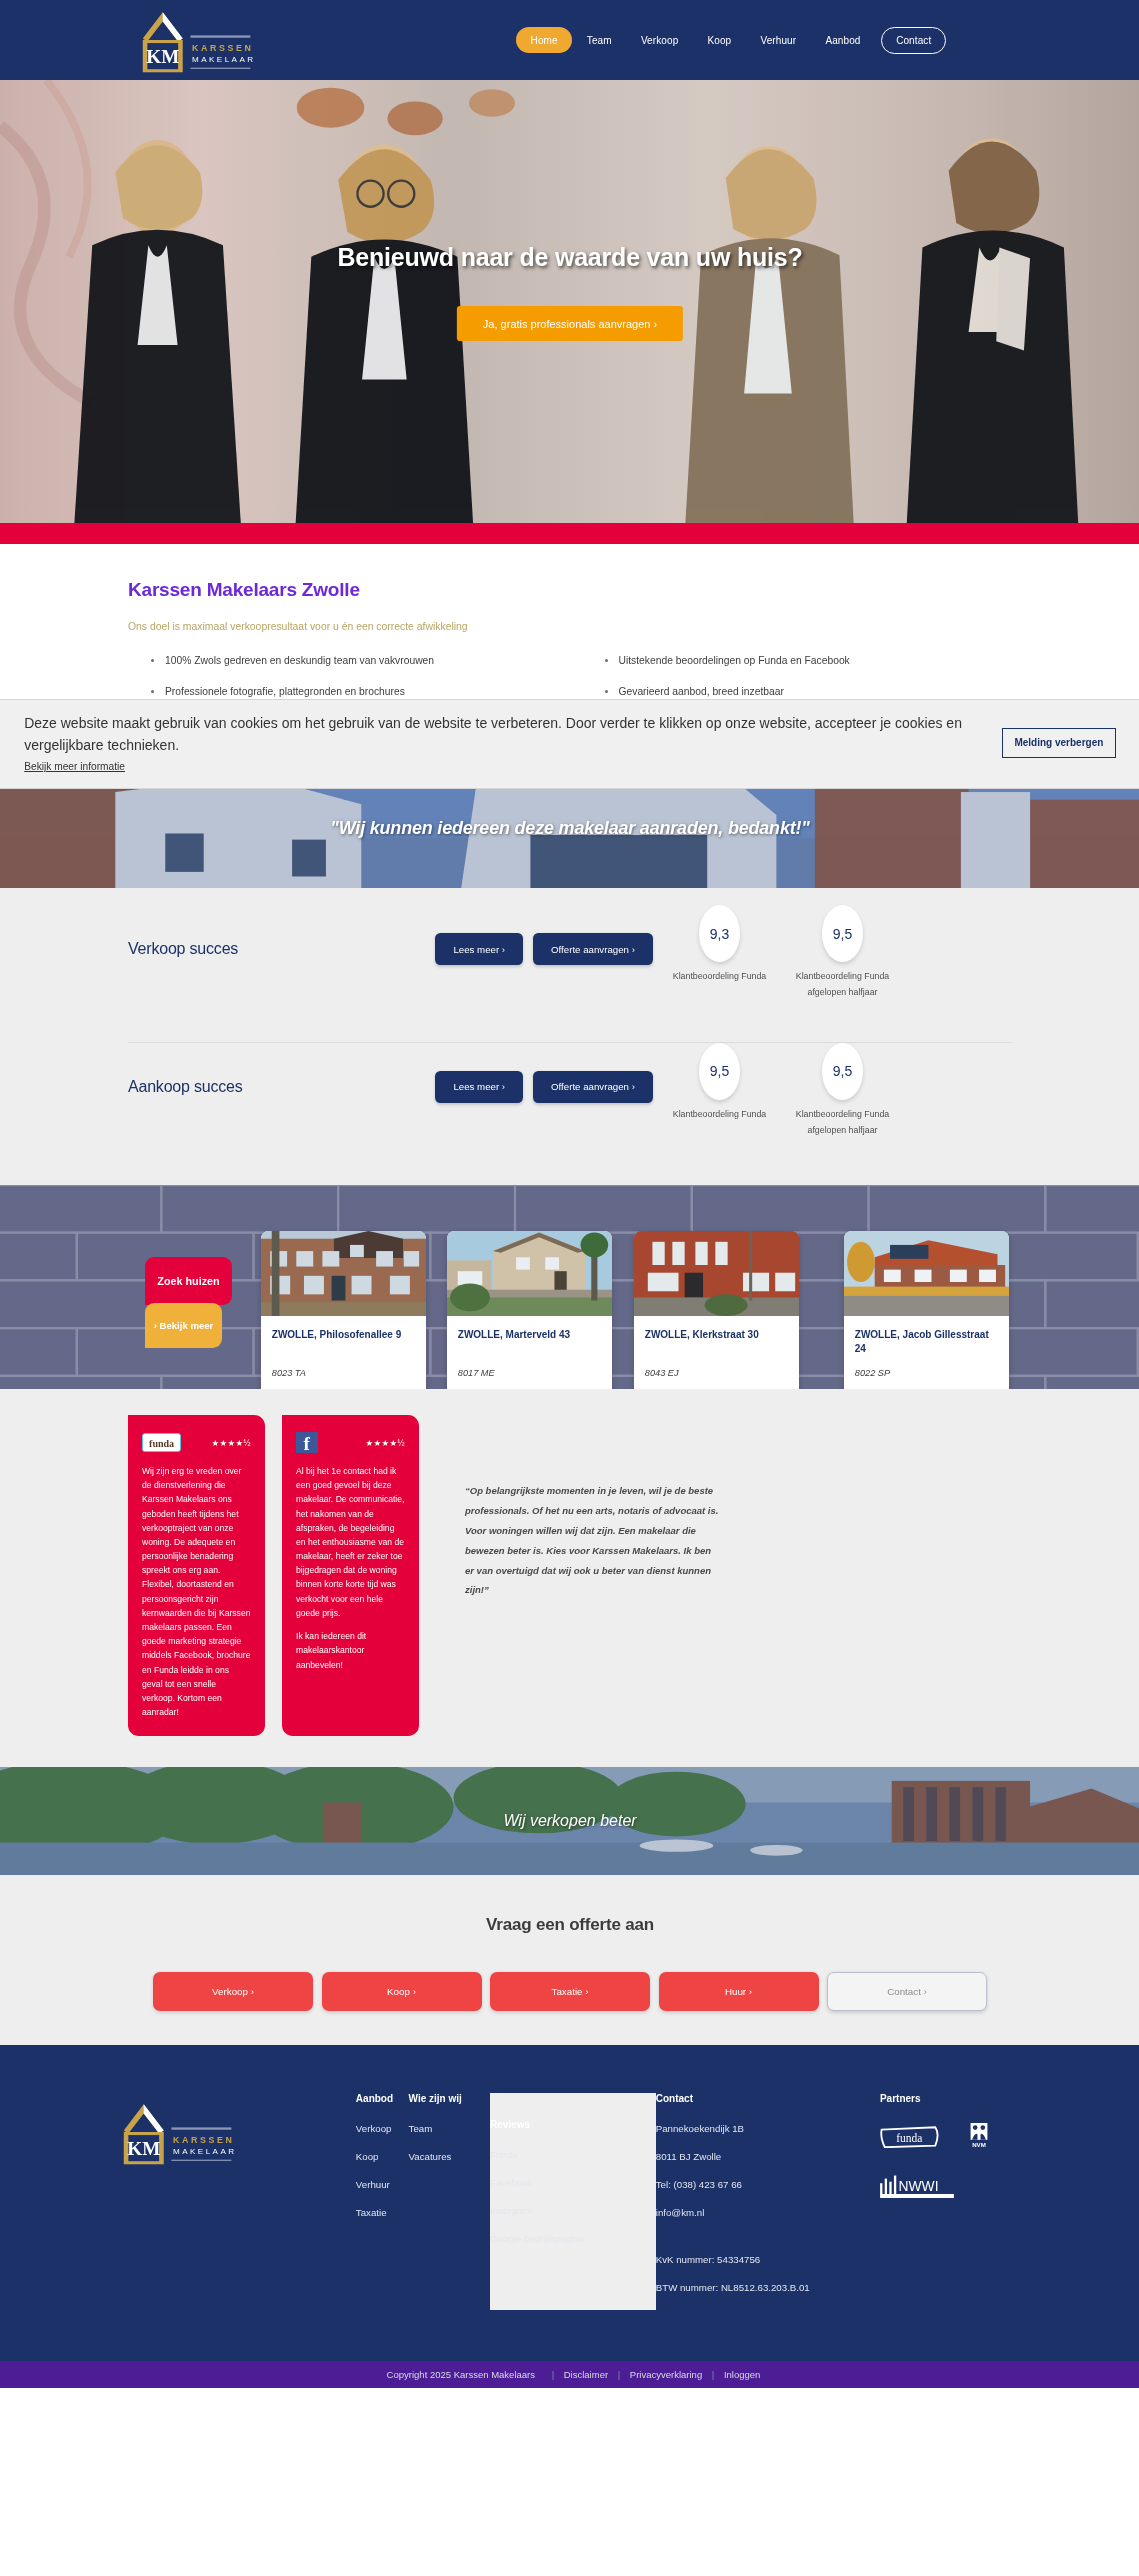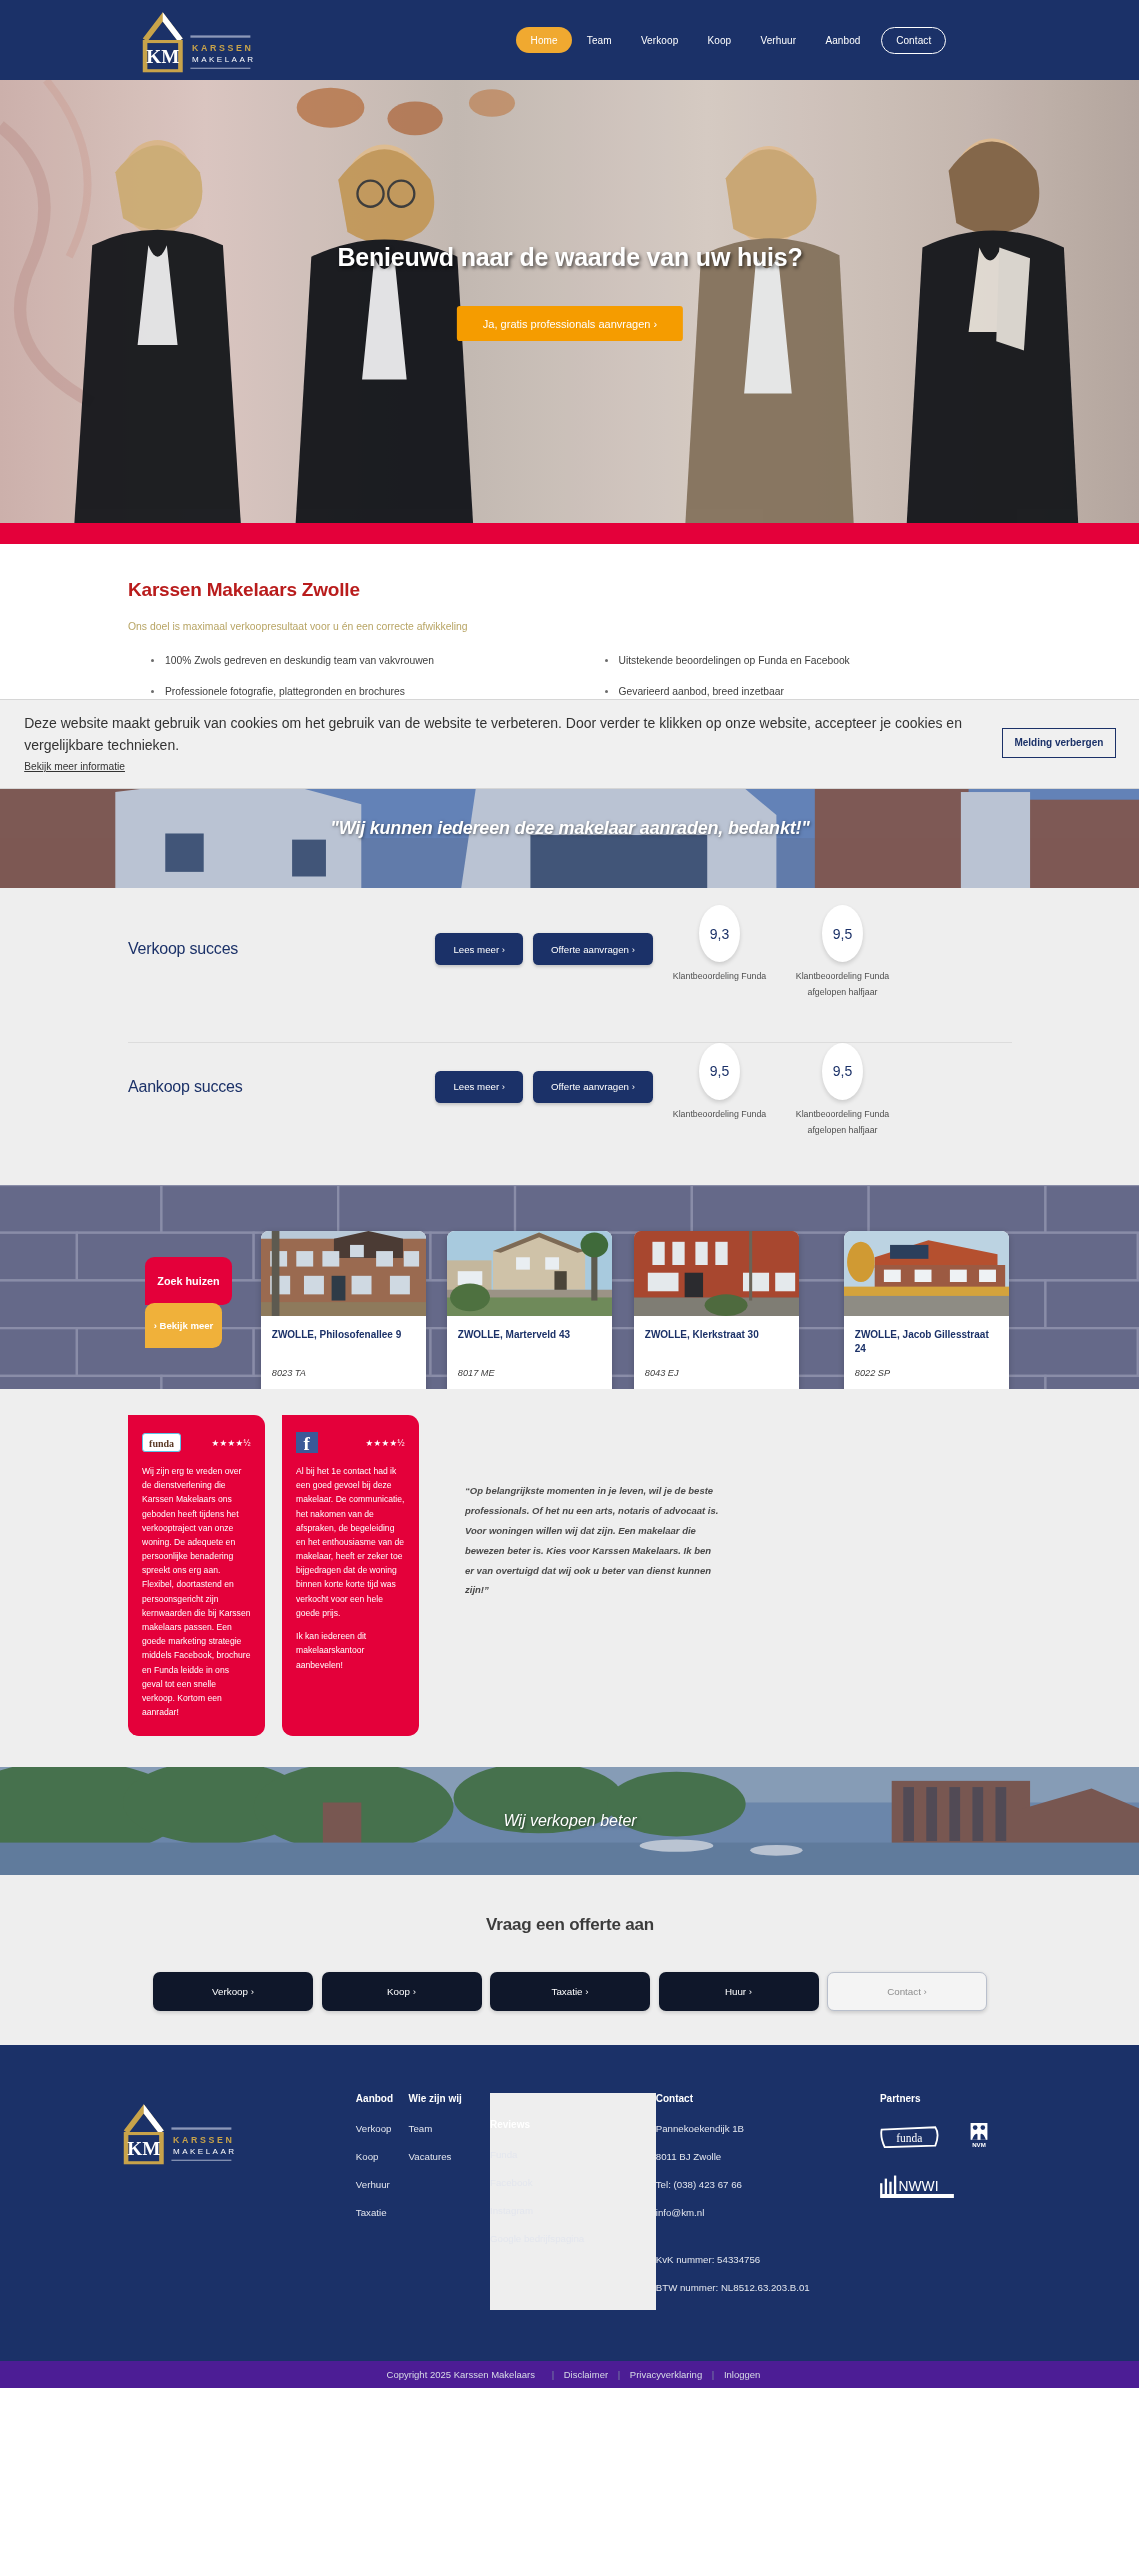--- a/index.html
+++ b/index.html
@@ -77,21 +77,21 @@
     font-family: "Liberation Sans", sans-serif;
     cursor: pointer;
     white-space: nowrap;
   }
   .hero-redbar { position:absolute; left:0; right:0; bottom:0; height: 21.5px; background:#e4003a; }
 
   
   .intro { background:#ffffff; padding: 35px 0 40px 0; }
   .container { width: 884px; margin: 0 auto; }
   .intro h2 {
-    color: #b91c1c;
+    color: #6d28d9;
     font-size: 19px;
     font-weight: bold;
     letter-spacing: -0.2px;
     margin-bottom: 20px;
   }
   .intro .sub {
     color: #b8a565;
     font-size: 10.4px;
     margin-bottom: 21.5px;
   }
@@ -234,21 +234,21 @@
   .sell-banner .stext {
     position:relative; color:#ffffff; font-size: 16px; font-style:italic;
     text-shadow: 0.8px 0.8px 3.1px rgba(0,0,0,0.5);
   }
 
   
   .offerte { background:#eeeeee; padding: 40px 0 34px 0; text-align:center; }
   .offerte h3 { color:#3c3c3c; font-size: 17px; font-weight:bold; letter-spacing:-0.2px;}
   .offerte-btns { display:flex; justify-content:center; gap: 8.5px; margin-top: 37px; }
   .ob {
-    width: 160px; padding: 13px 0; border-radius: 7px; background:#0f172a; color:#fff;
+    width: 160px; padding: 13px 0; border-radius: 7px; background:#ef4444; color:#fff;
     font-size: 9.8px; border:none; cursor:pointer; font-family:"Liberation Sans", sans-serif;
     box-shadow: 0 1.5px 3.8px rgba(0,0,0,0.14);
   }
   .ob.ghost { background:#f4f4f4; color:#8d8d8d; border: 1.1px solid #b9bfcc; }
 
   
   .footer { background:#1b3168; padding: 48px 0 51px 0; }
   .footer-inner { width: 915px; margin: 0 auto; display:flex; }
   .f-logo { width: 254px; padding-top: 4.6px; }
   .f-col { margin-right: 0; }

